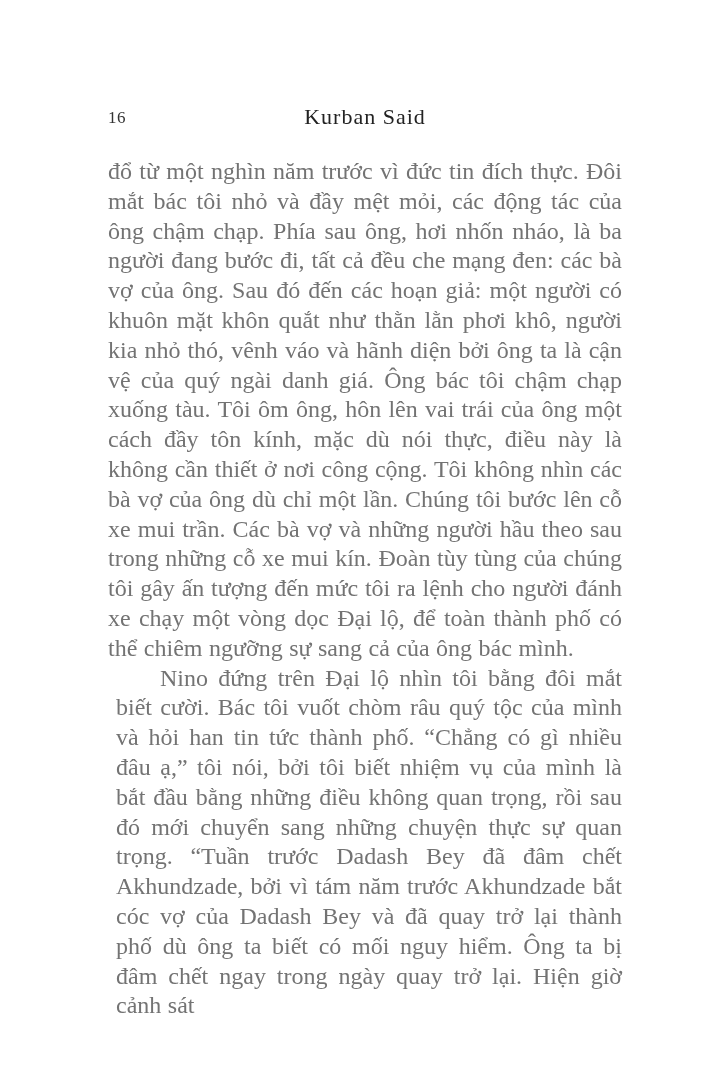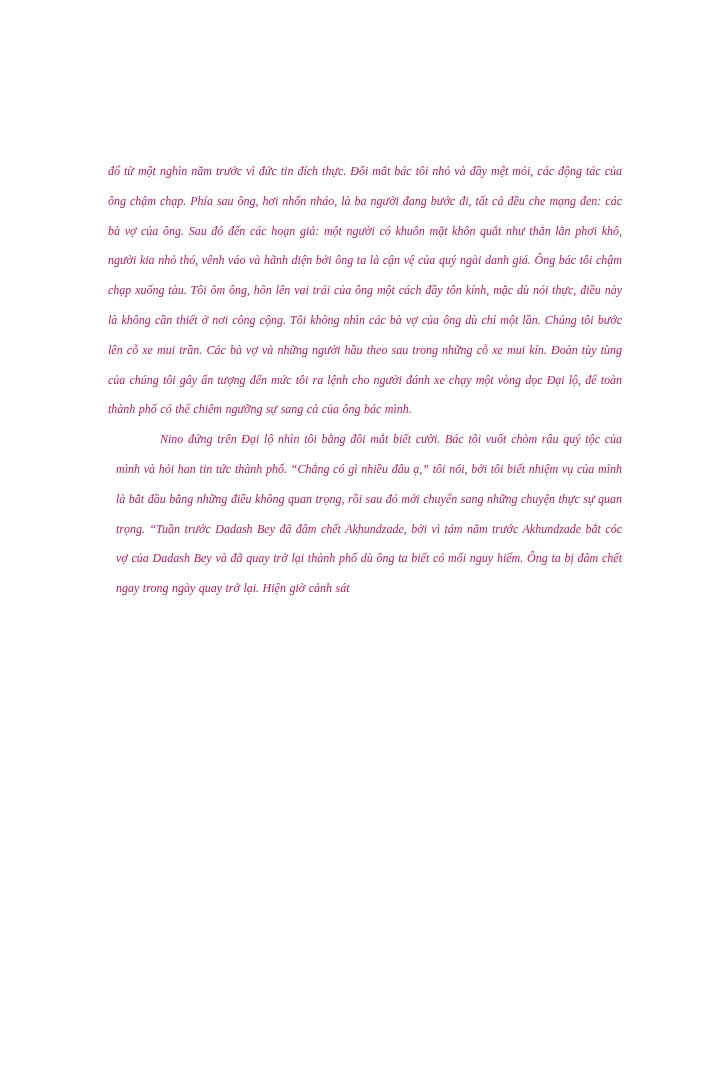--- a/index.html
+++ b/index.html
@@ -41,37 +41,40 @@
     color: #222222;
   }
   .page-body {
     position: absolute;
     top: 157px;
     left: 108px;
     width: 514px;
   }
   .para {
     margin: 0;
-    font-size: 12px;
+    font-size: 24px;
     line-height: 29.8px;
     text-align: justify;
     text-justify: inter-word;
     word-spacing: 0.5px;
-    color: #be185d;
-    font-style: italic;
+    color: #737373;
   }
   .para.indented {
     text-indent: 44px;
     margin-left: 8px;
   }
 </style>
 </head>
 <body>
 
 <div class="page">
 
+  <header class="page-header">
+    <span class="page-number">16</span>
+    <span class="running-head">Kurban Said</span>
+  </header>
 
   <main class="page-body">
     <p class="para">đổ từ một nghìn năm trước vì đức tin đích thực. Đôi mắt bác tôi nhỏ và đầy mệt mỏi, các động tác của ông chậm chạp. Phía sau ông, hơi nhốn nháo, là ba người đang bước đi, tất cả đều che mạng đen: các bà vợ của ông. Sau đó đến các hoạn giả: một người có khuôn mặt khôn quắt như thằn lằn phơi khô, người kia nhỏ thó, vênh váo và hãnh diện bởi ông ta là cận vệ của quý ngài danh giá. Ông bác tôi chậm chạp xuống tàu. Tôi ôm ông, hôn lên vai trái của ông một cách đầy tôn kính, mặc dù nói thực, điều này là không cần thiết ở nơi công cộng. Tôi không nhìn các bà vợ của ông dù chỉ một lần. Chúng tôi bước lên cỗ xe mui trần. Các bà vợ và những người hầu theo sau trong những cỗ xe mui kín. Đoàn tùy tùng của chúng tôi gây ấn tượng đến mức tôi ra lệnh cho người đánh xe chạy một vòng dọc Đại lộ, để toàn thành phố có thể chiêm ngưỡng sự sang cả của ông bác mình.</p>
     <p class="para indented">Nino đứng trên Đại lộ nhìn tôi bằng đôi mắt biết cười. Bác tôi vuốt chòm râu quý tộc của mình và hỏi han tin tức thành phố. “Chẳng có gì nhiều đâu ạ,” tôi nói, bởi tôi biết nhiệm vụ của mình là bắt đầu bằng những điều không quan trọng, rồi sau đó mới chuyển sang những chuyện thực sự quan trọng. “Tuần trước Dadash Bey đã đâm chết Akhundzade, bởi vì tám năm trước Akhundzade bắt cóc vợ của Dadash Bey và đã quay trở lại thành phố dù ông ta biết có mối nguy hiểm. Ông ta bị đâm chết ngay trong ngày quay trở lại. Hiện giờ cảnh sát</p>
   </main>
 
 </div>
 
 </body></html>

